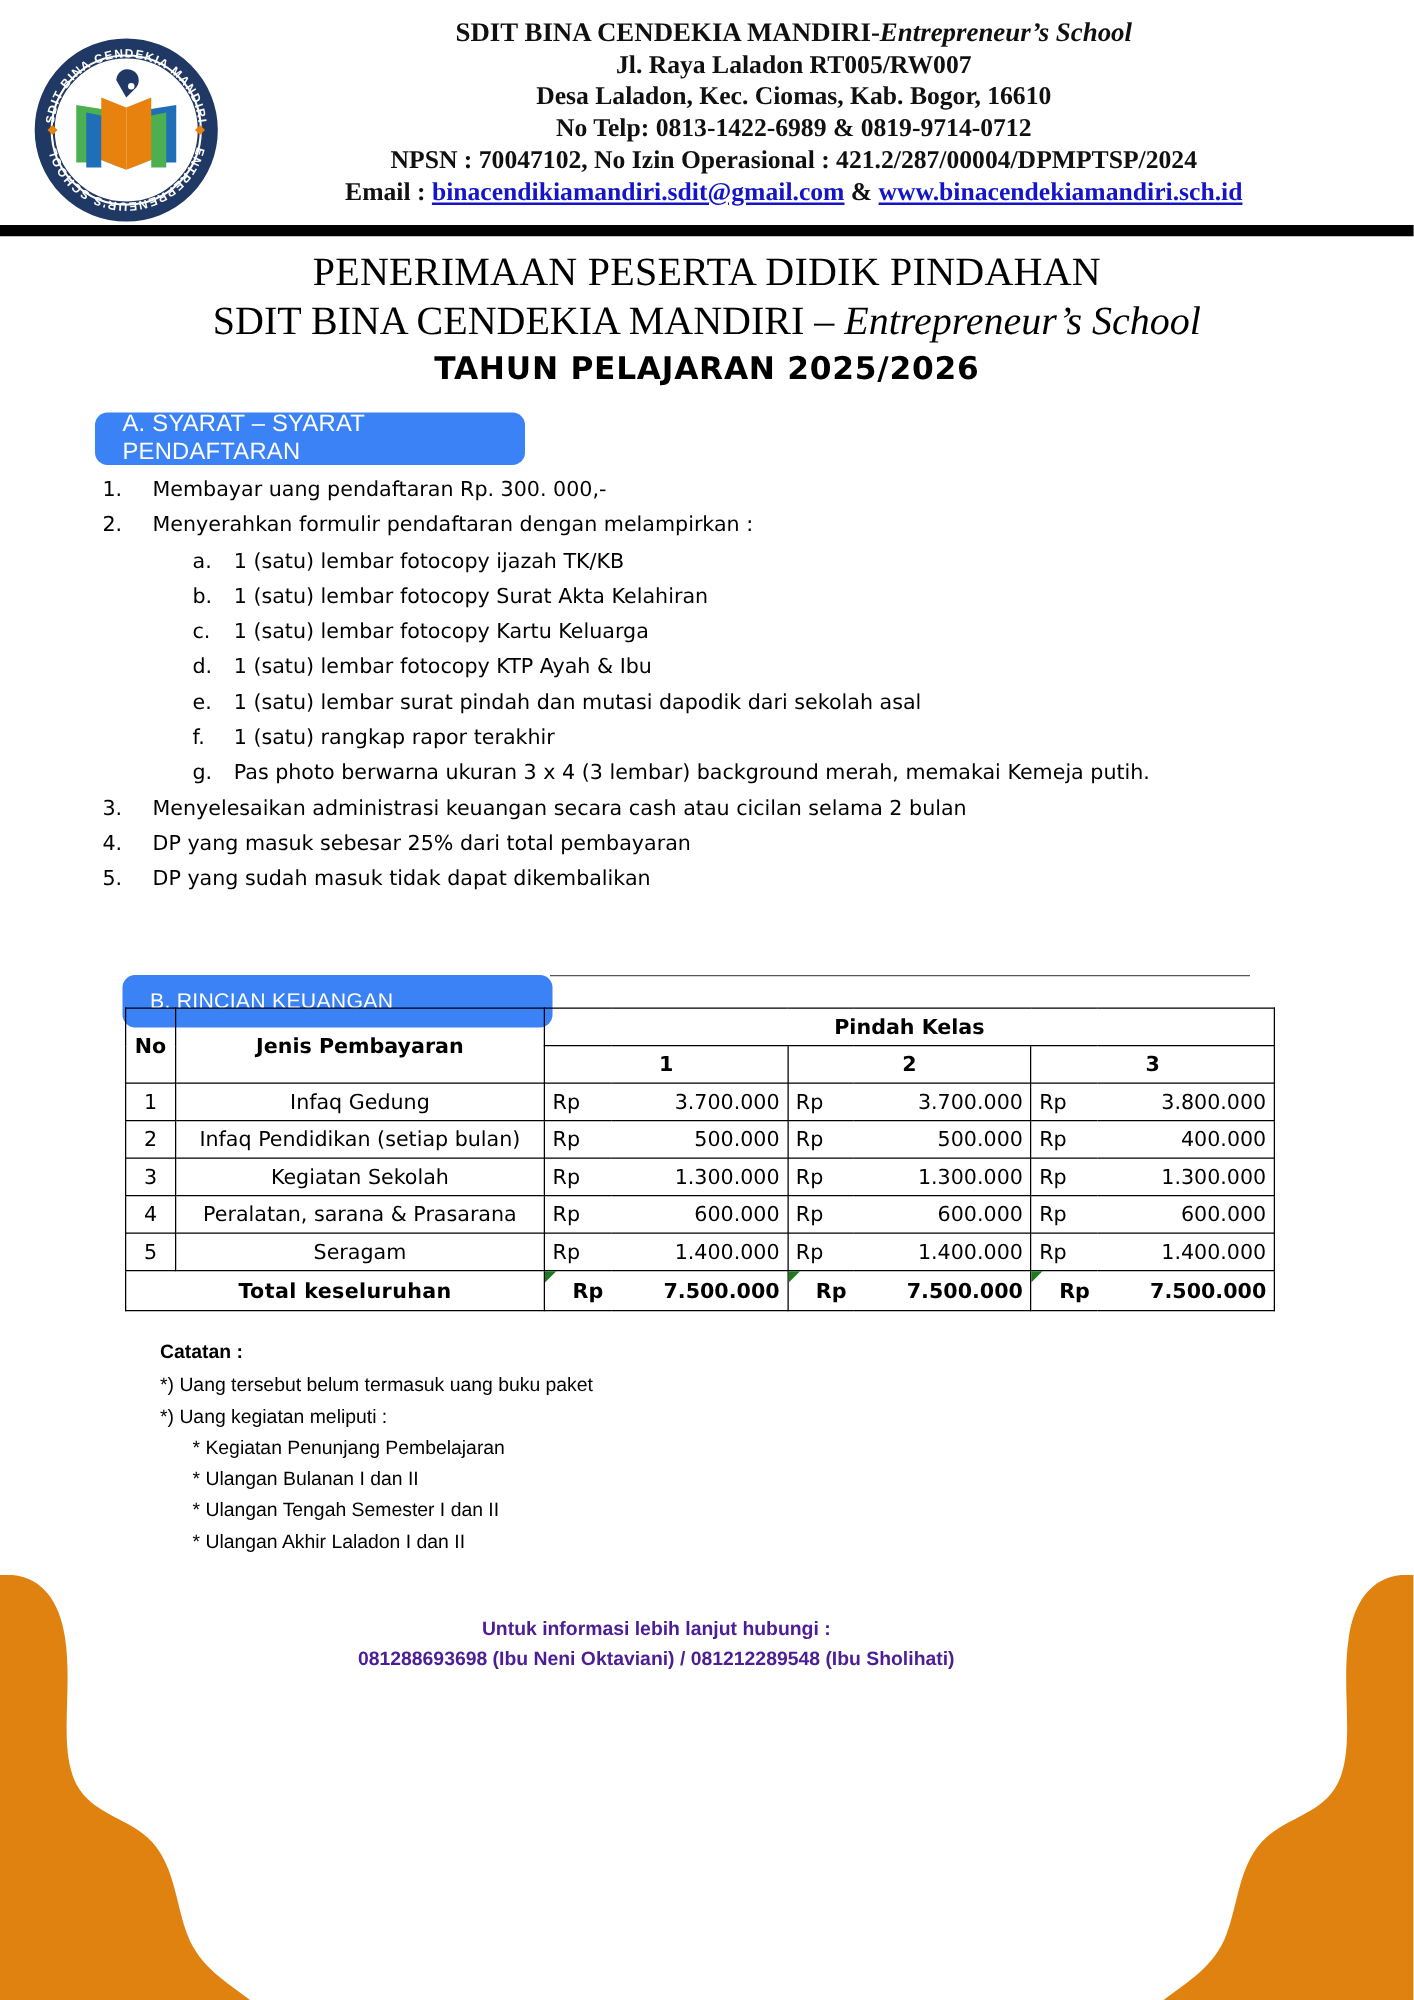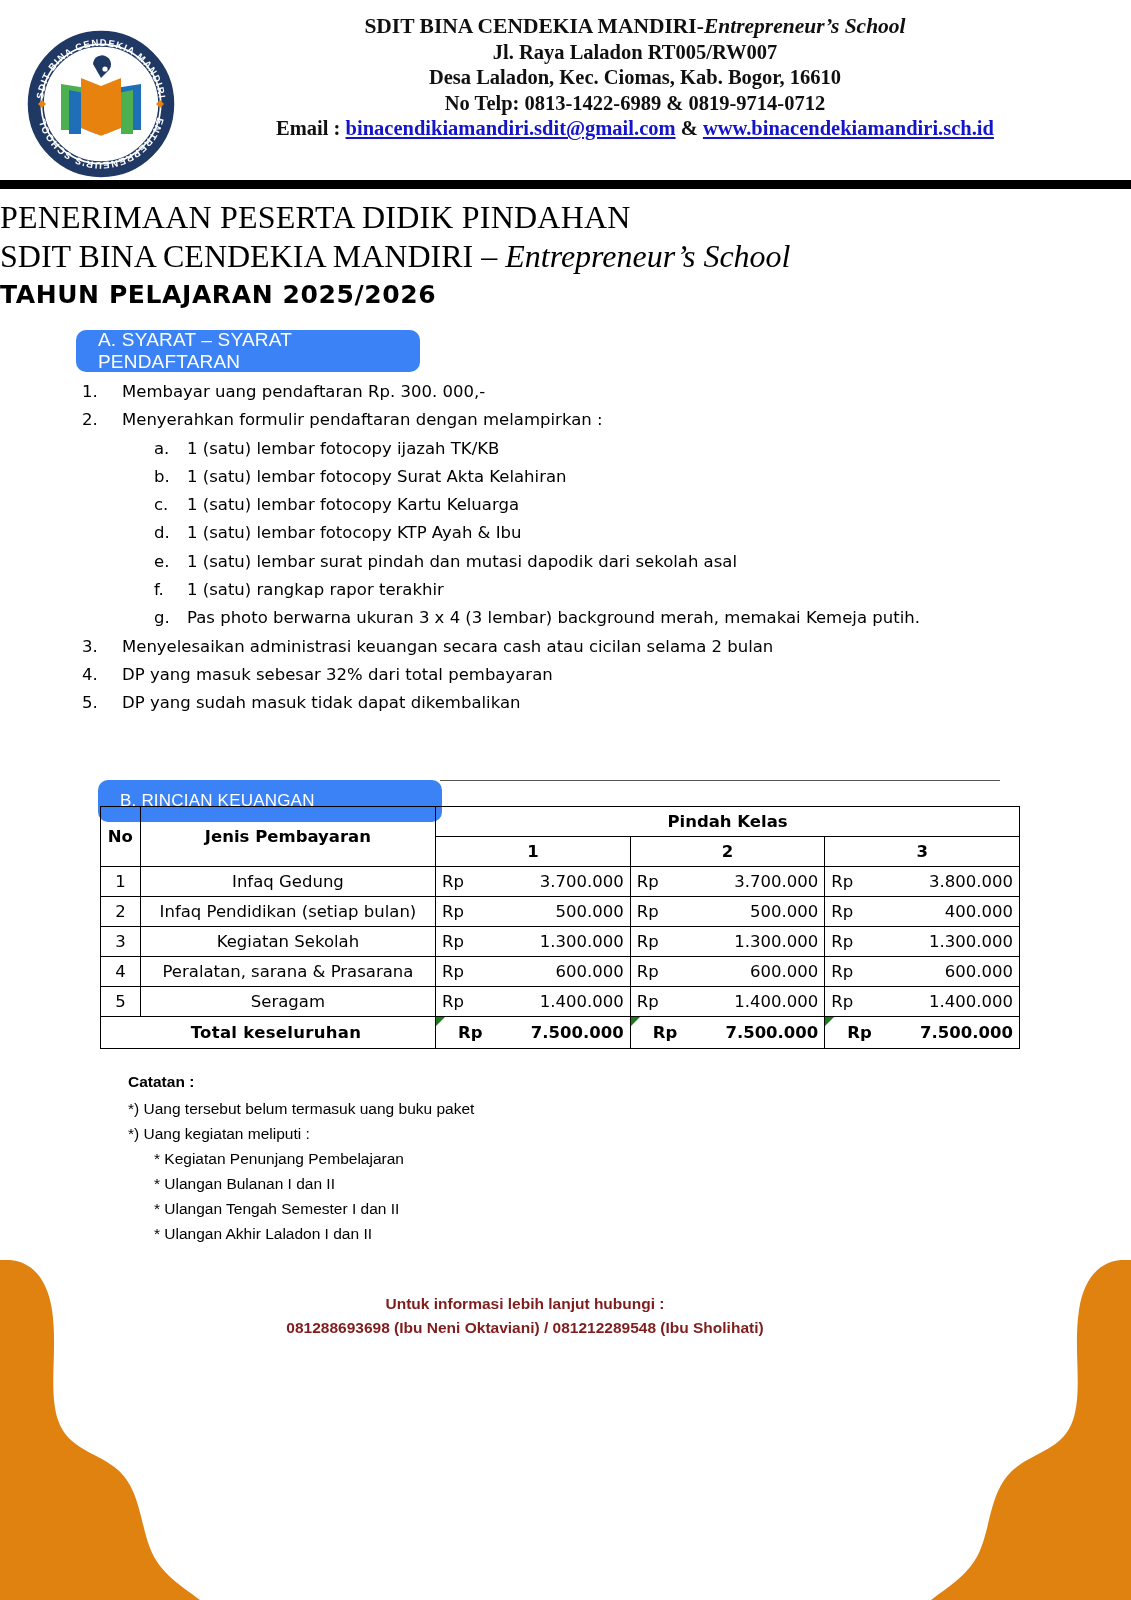--- a/index.html
+++ b/index.html
@@ -32,21 +32,21 @@
   .head-line { font-weight:bold; font-size:20.5px; line-height:25.5px; white-space:nowrap; }
   .head-line.l1 { font-size:21.5px; }
   .head-line .ital { font-style:italic; }
   .head-link { color:#1414c8; text-decoration:underline; }
   .head-rule {
     position:absolute; left:0; top:180px; width:1131px; height:9px; background:#000;
   }
 
   
   .doc-title {
-    position:absolute; left:0; top:198px; width:1131px; 
+    position:absolute; left:0; top:198px; width:1131px; text-align:center;
   }
   .t1 {
     font-family:"Liberation Serif", serif; font-size:32px; line-height:38px;
     letter-spacing:.2px;
   }
   .t2 {
     font-family:"Liberation Serif", serif; font-size:32px; line-height:40px;
   }
   .t2 .ital { font-style:italic; }
   .t3 {
@@ -108,21 +108,21 @@
     font-family:"Liberation Sans", sans-serif; font-size:15.5px; color:#000;
   }
   .notes .nt-title { font-weight:bold; line-height:28px; }
   .notes .nt-line  { line-height:25px; }
   .notes .nt-sub   { line-height:25px; padding-left:26px; }
 
   
   .footer-contact {
     position:absolute; left:0; top:1292px; width:1050px; text-align:center;
     font-family:"Liberation Sans", sans-serif; font-weight:bold;
-    font-size:15.5px; line-height:24px; color:#7f1d1d;
+    font-size:15.5px; line-height:24px; color:#4c1d95;
   }
 </style>
 </head>
 <body>
 
 <div class="letterhead">
 
   <div class="logo-wrap">
     <svg viewBox="0 0 152 152" width="152" height="152" aria-hidden="true">
       <defs>
@@ -155,20 +155,21 @@
     </svg>
   </div>
 
   <div class="head-text">
     <div class="head-line l1">
       <span>SDIT BINA CENDEKIA MANDIRI-</span><span class="ital">Entrepreneur’s School</span>
     </div>
     <div class="head-line">Jl. Raya Laladon RT005/RW007</div>
     <div class="head-line">Desa Laladon, Kec. Ciomas, Kab. Bogor, 16610</div>
     <div class="head-line">No Telp: 0813-1422-6989 &amp; 0819-9714-0712</div>
+    <div class="head-line">NPSN : 70047102, No Izin Operasional : 421.2/287/00004/DPMPTSP/2024</div>
     <div class="head-line">
       <span>Email : </span><a class="head-link" href="#">binacendikiamandiri.sdit@gmail.com</a><span> &amp; </span><a class="head-link" href="#">www.binacendekiamandiri.sch.id</a>
     </div>
   </div>
 
   <div class="head-rule"></div>
 </div>
 
 <div class="doc-title">
   <div class="t1">PENERIMAAN PESERTA DIDIK PINDAHAN</div>
@@ -218,21 +219,21 @@
     <div class="req-row lvl2">
       <span class="marker">g.</span>
       <span class="txt">Pas photo berwarna ukuran 3 x 4 (3 lembar) background merah, memakai Kemeja putih.</span>
     </div>
     <div class="req-row">
       <span class="marker">3.</span>
       <span class="txt">Menyelesaikan administrasi keuangan secara cash atau cicilan selama 2 bulan</span>
     </div>
     <div class="req-row">
       <span class="marker">4.</span>
-      <span class="txt">DP yang masuk sebesar 32% dari total pembayaran</span>
+      <span class="txt">DP yang masuk sebesar 25% dari total pembayaran</span>
     </div>
     <div class="req-row">
       <span class="marker">5.</span>
       <span class="txt">DP yang sudah masuk tidak dapat dikembalikan</span>
     </div>
   </div>
 
 <div class="banner" id="banner-b">
   <span>B. RINCIAN KEUANGAN</span>
 </div>

